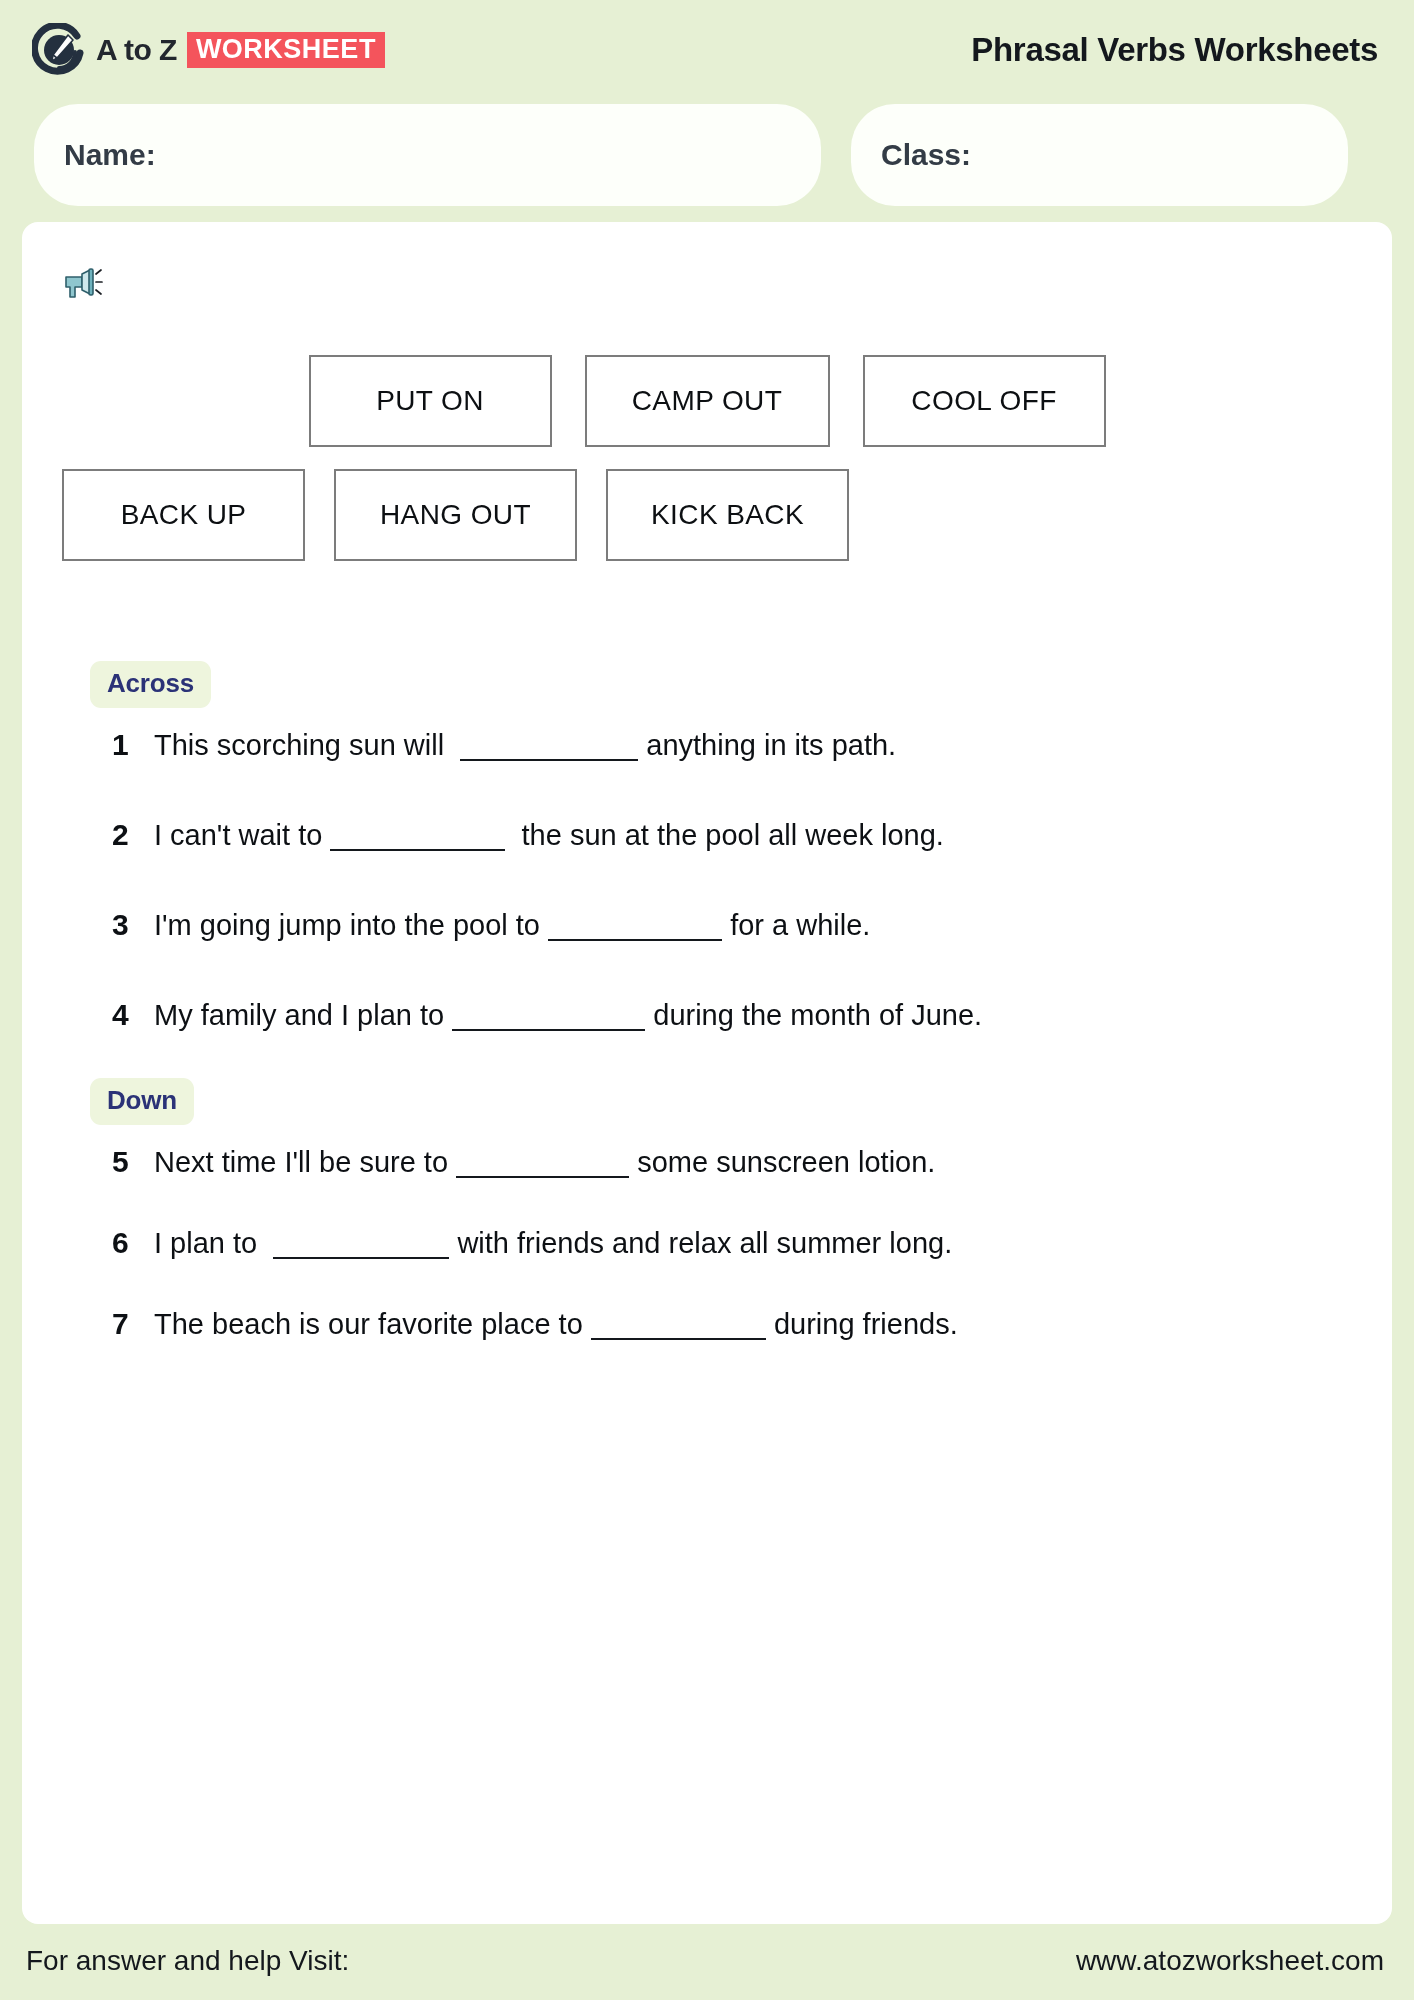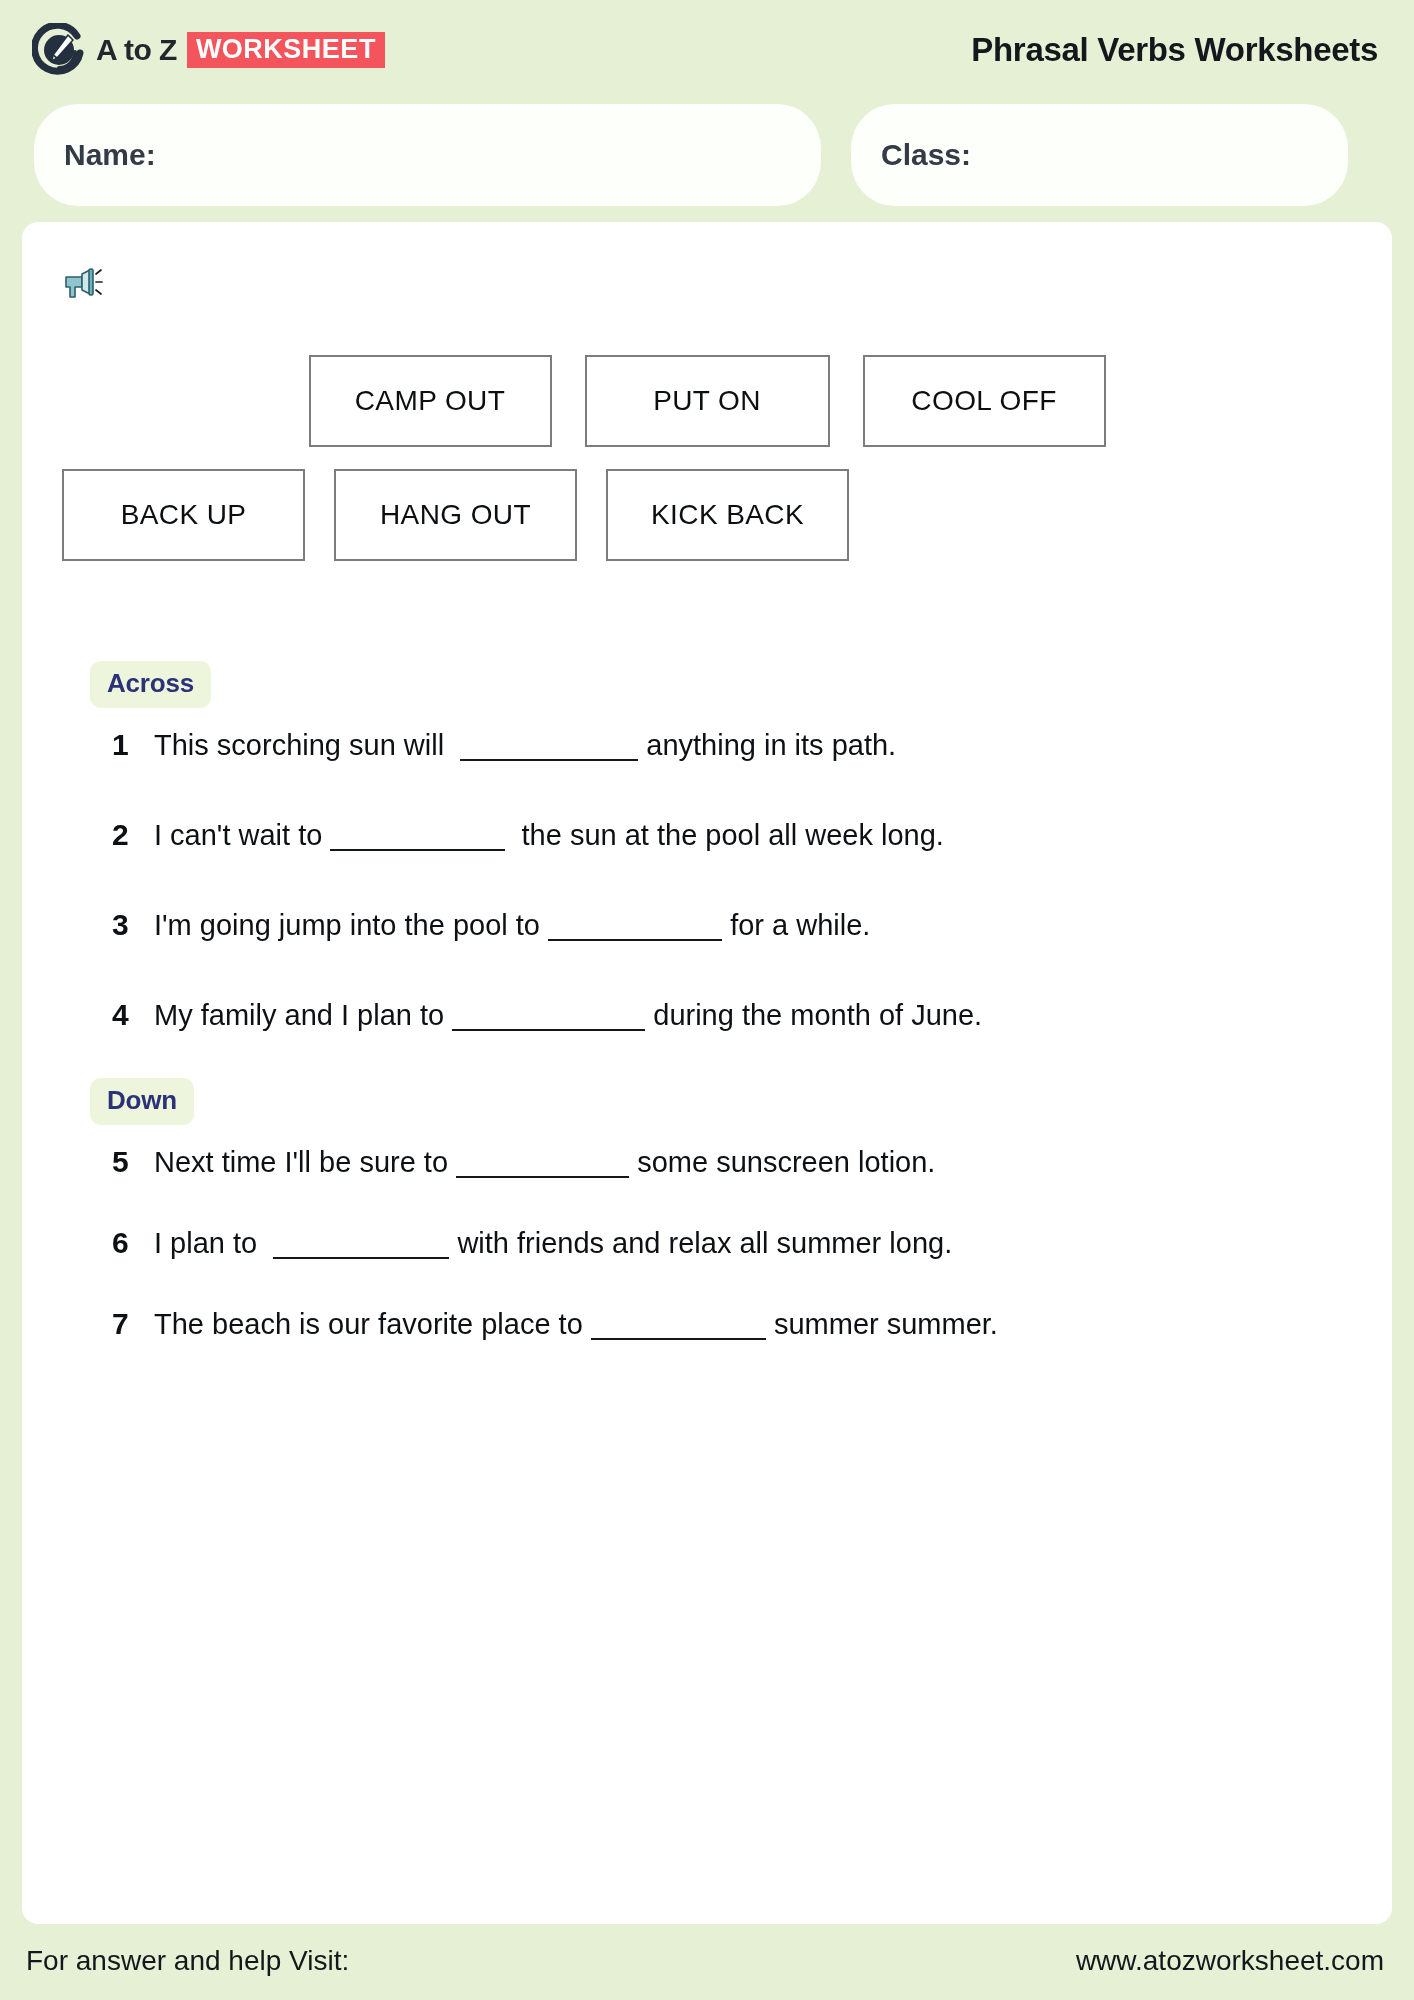--- a/index.html
+++ b/index.html
@@ -214,22 +214,22 @@
         <g stroke="#1b1f24" stroke-width="1.7" stroke-linecap="round">
           <path d="M34 9 L39 5"></path>
           <path d="M34 17 L40 17"></path>
           <path d="M34 25 L39 29"></path>
         </g>
       </svg>
     </div>
 
     <div class="bank">
       <div class="bank-row r1">
+        <div class="word-box">PUT ON</div>
         <div class="word-box">CAMP OUT</div>
-        <div class="word-box">PUT ON</div>
         <div class="word-box">COOL OFF</div>
       </div>
       <div class="bank-row r2">
         <div class="word-box">BACK UP</div>
         <div class="word-box">HANG OUT</div>
         <div class="word-box">KICK BACK</div>
       </div>
     </div>
 
     <div class="sec-across">
@@ -261,21 +261,21 @@
       <div class="clue" style="margin-top:14px">
         <span class="clue-num">5</span>
         <span class="clue-text"><span>Next time I'll be sure to</span><span class="b-sp">&nbsp;</span><span class="blank" style="width:173px">&nbsp;</span><span class="b-sp">&nbsp;</span><span>some sunscreen lotion.</span></span>
       </div>
       <div class="clue" style="margin-top:45px">
         <span class="clue-num">6</span>
         <span class="clue-text"><span>I plan to</span><span class="b-sp">&nbsp;&nbsp;</span><span class="blank" style="width:176px">&nbsp;</span><span class="b-sp">&nbsp;</span><span>with friends and relax all summer long.</span></span>
       </div>
       <div class="clue" style="margin-top:45px">
         <span class="clue-num">7</span>
-        <span class="clue-text"><span>The beach is our favorite place to</span><span class="b-sp">&nbsp;</span><span class="blank" style="width:175px">&nbsp;</span><span class="b-sp">&nbsp;</span><span>summer summer.</span></span>
+        <span class="clue-text"><span>The beach is our favorite place to</span><span class="b-sp">&nbsp;</span><span class="blank" style="width:175px">&nbsp;</span><span class="b-sp">&nbsp;</span><span>during friends.</span></span>
       </div>
     </div>
 
   </div>
 
   <div class="footer">
     <span>For answer and help Visit:</span>
     <span>www.atozworksheet.com</span>
   </div>
 

